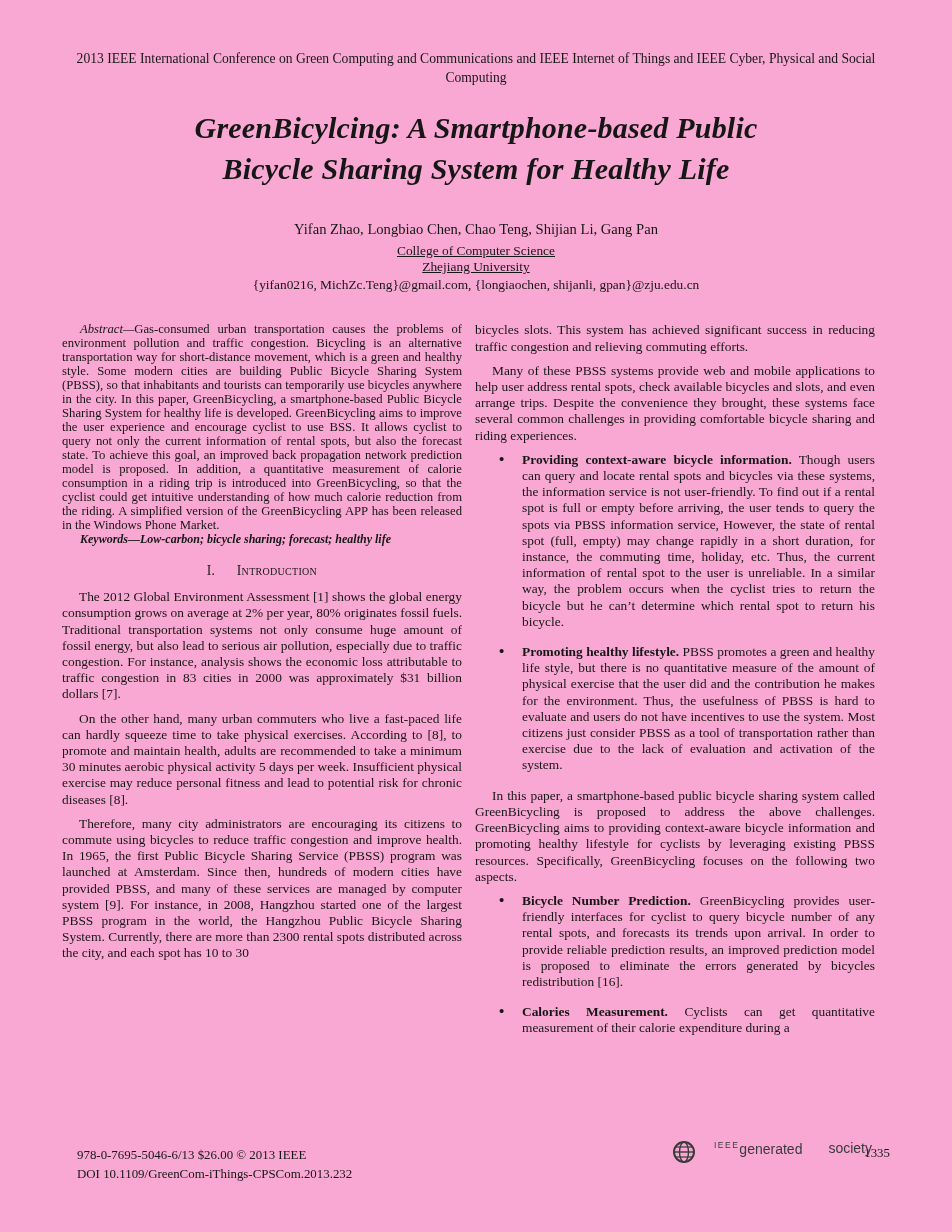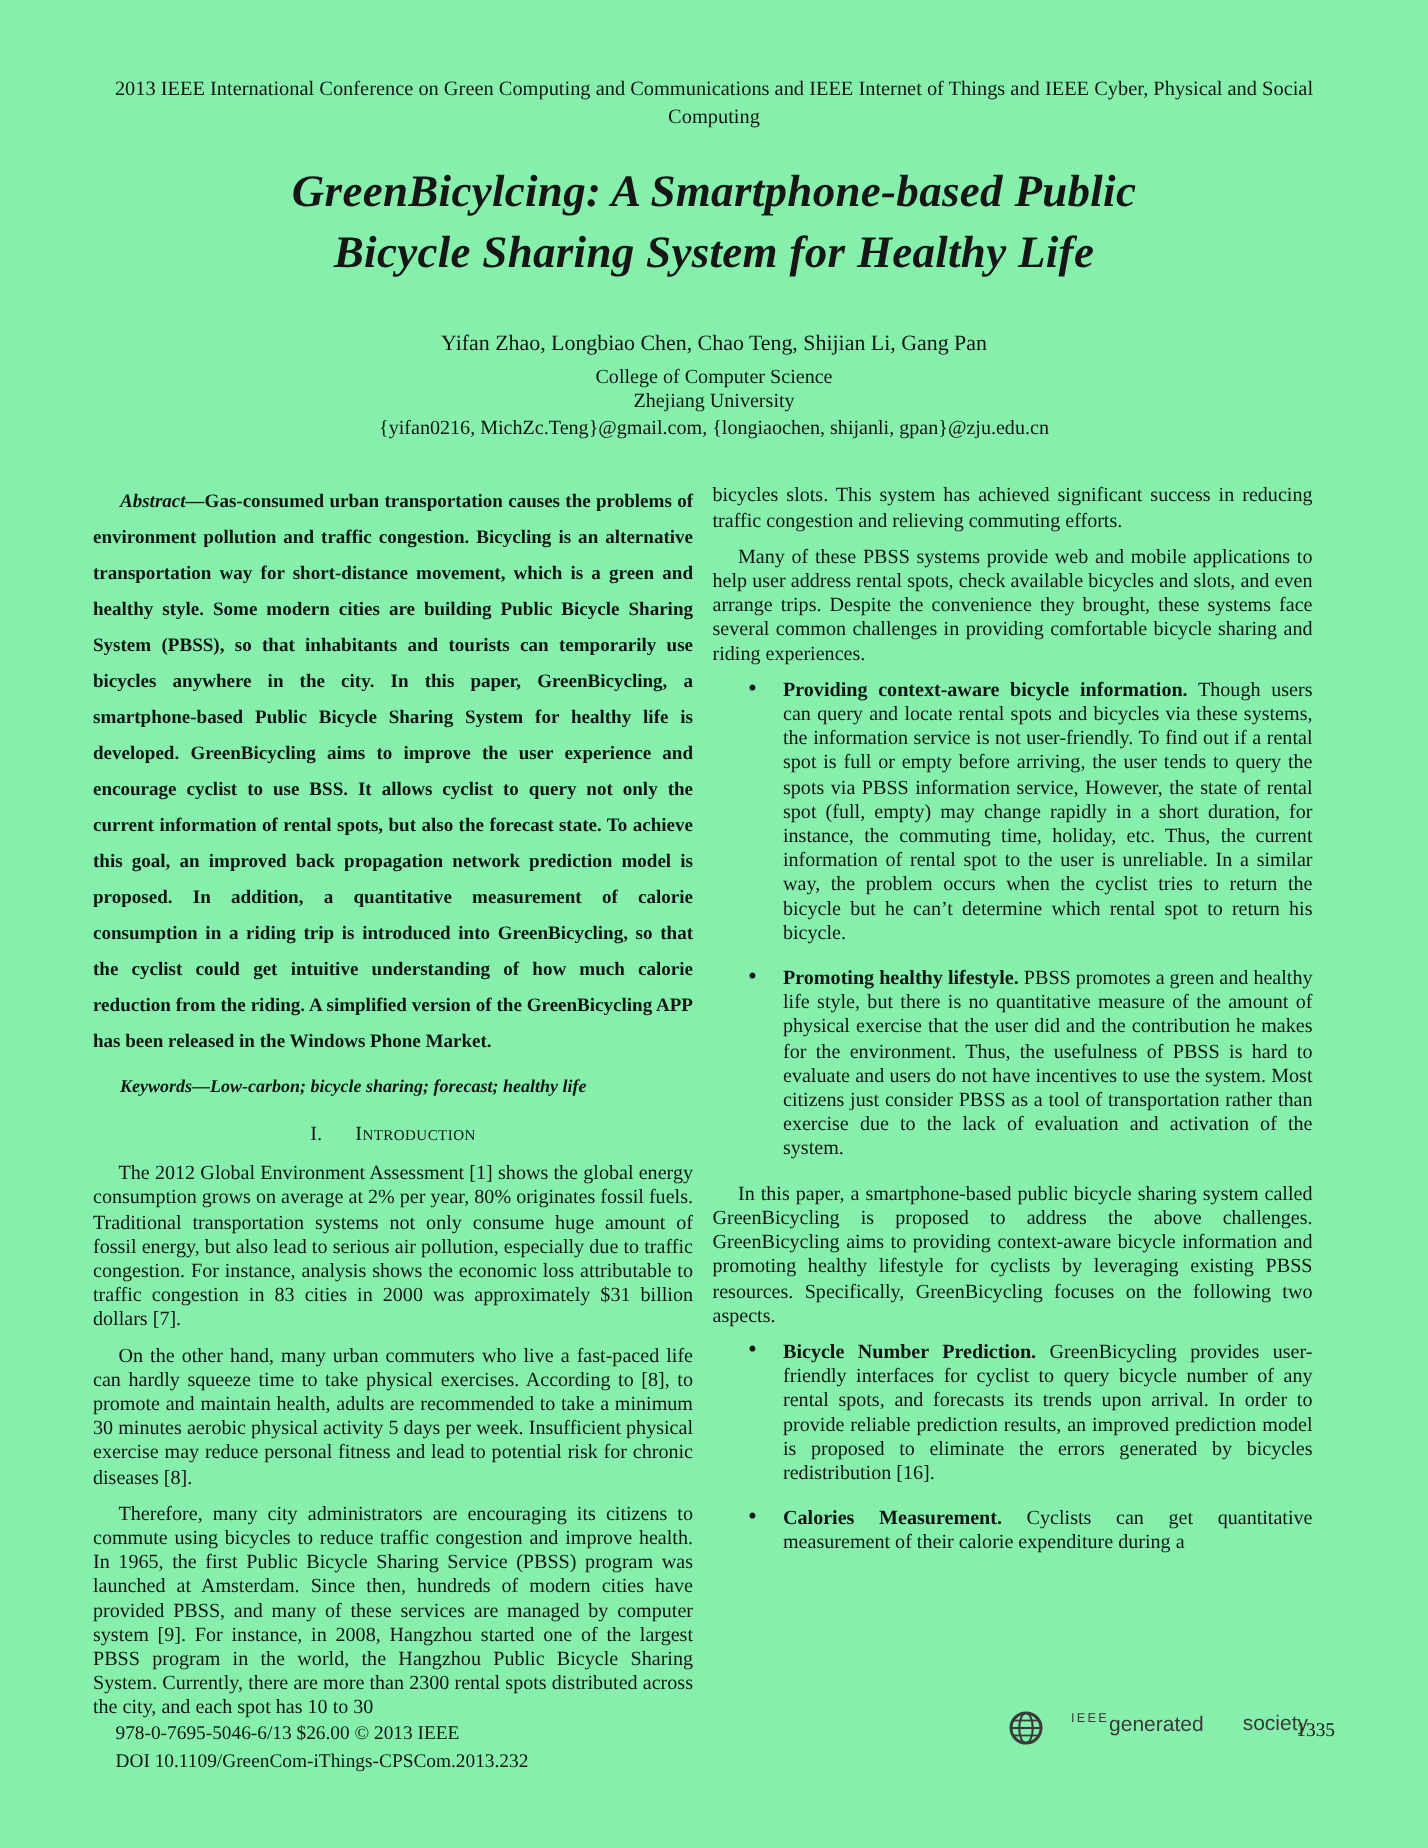--- a/index.html
+++ b/index.html
@@ -1,20 +1,20 @@
 <!DOCTYPE html>
 <html><head>
 <meta charset="utf-8">
 <style>
   * { margin: 0; padding: 0; box-sizing: border-box; }
   html, body { background: #e8e8e8; }
   .page {
     width: 952px; height: 1232px;
     margin: 0 auto;
-    background: #86efac;
+    background: #f9a8d4;
     color: #161616;
     font-family: "Liberation Serif", "DejaVu Serif", serif;
     position: relative;
     overflow: hidden;
   }
   .conf-header {
     padding-top: 50px;
     width: 846px;
     margin: 0 auto;
     text-align: center;
@@ -34,43 +34,43 @@
     margin-top: 31px;
     text-align: center;
     font-size: 14.6px;
     line-height: 18px;
   }
   .affil {
     margin-top: 5px;
     text-align: center;
     font-size: 13.4px;
     line-height: 16.2px;
+    text-decoration: underline;
   }
   .emails {
     margin-top: 2px;
     text-align: center;
     font-size: 13.4px;
   }
   .columns {
     display: flex;
     gap: 13px;
     margin: 29px 62px 0;
   }
   .col {
     width: 400px;
     text-align: justify;
     font-size: 13.4px;
     line-height: 16.2px;
   }
   .abstract {
-    font-weight: bold;
+    font-weight: normal;
     font-size: 12.7px;
-    line-height: 24px;
+    line-height: 14px;
     text-indent: 18px;
-    margin-bottom: 11px;
   }
   .abs-label { font-style: italic; }
   .keywords {
     font-weight: bold;
     font-style: italic;
     font-size: 12px;
     line-height: 15.6px;
     text-indent: 18px;
     margin-bottom: 15px;
   }

